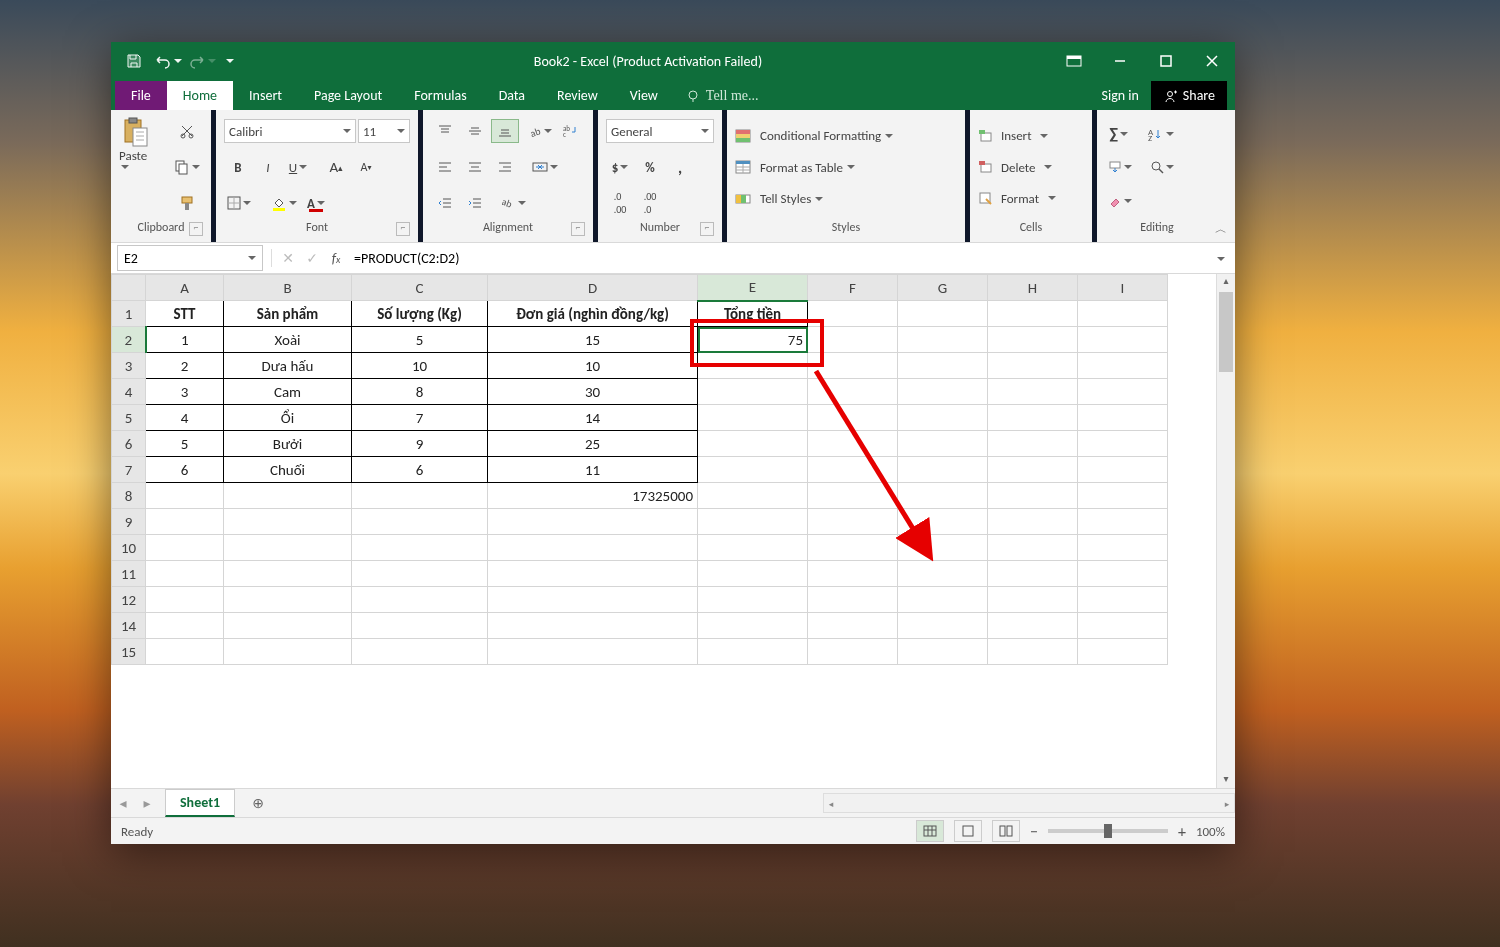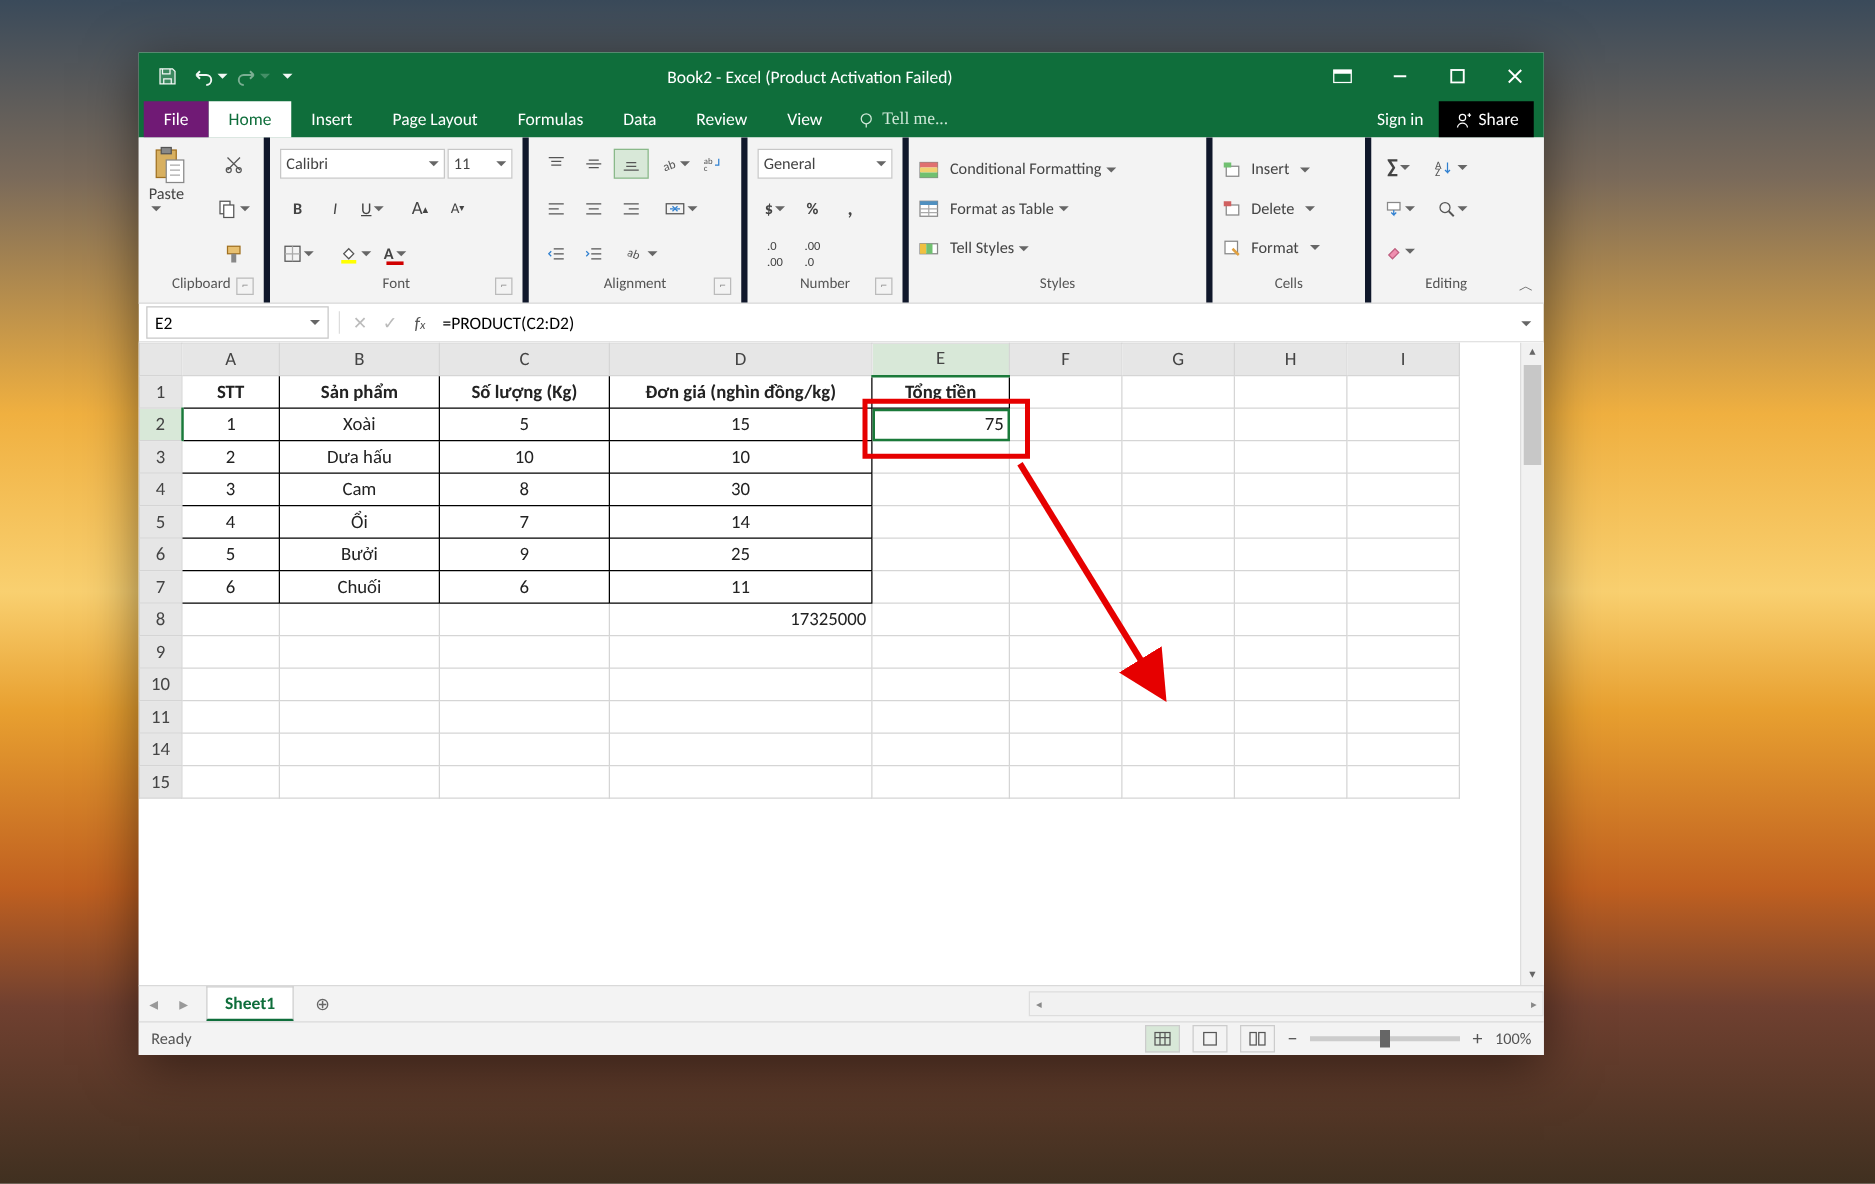--- a/index.html
+++ b/index.html
@@ -630,20 +630,32 @@
             <td></td>
             <td></td>
             <td></td>
             <td></td>
             <td></td>
             <td></td>
             <td></td>
             <td></td>
           </tr>
           <tr>
+            <th>12</th>
+            <td></td>
+            <td></td>
+            <td></td>
+            <td></td>
+            <td></td>
+            <td></td>
+            <td></td>
+            <td></td>
+            <td></td>
+          </tr>
+          <tr>
             <th>14</th>
             <td></td>
             <td></td>
             <td></td>
             <td></td>
             <td></td>
             <td></td>
             <td></td>
             <td></td>
             <td></td>

